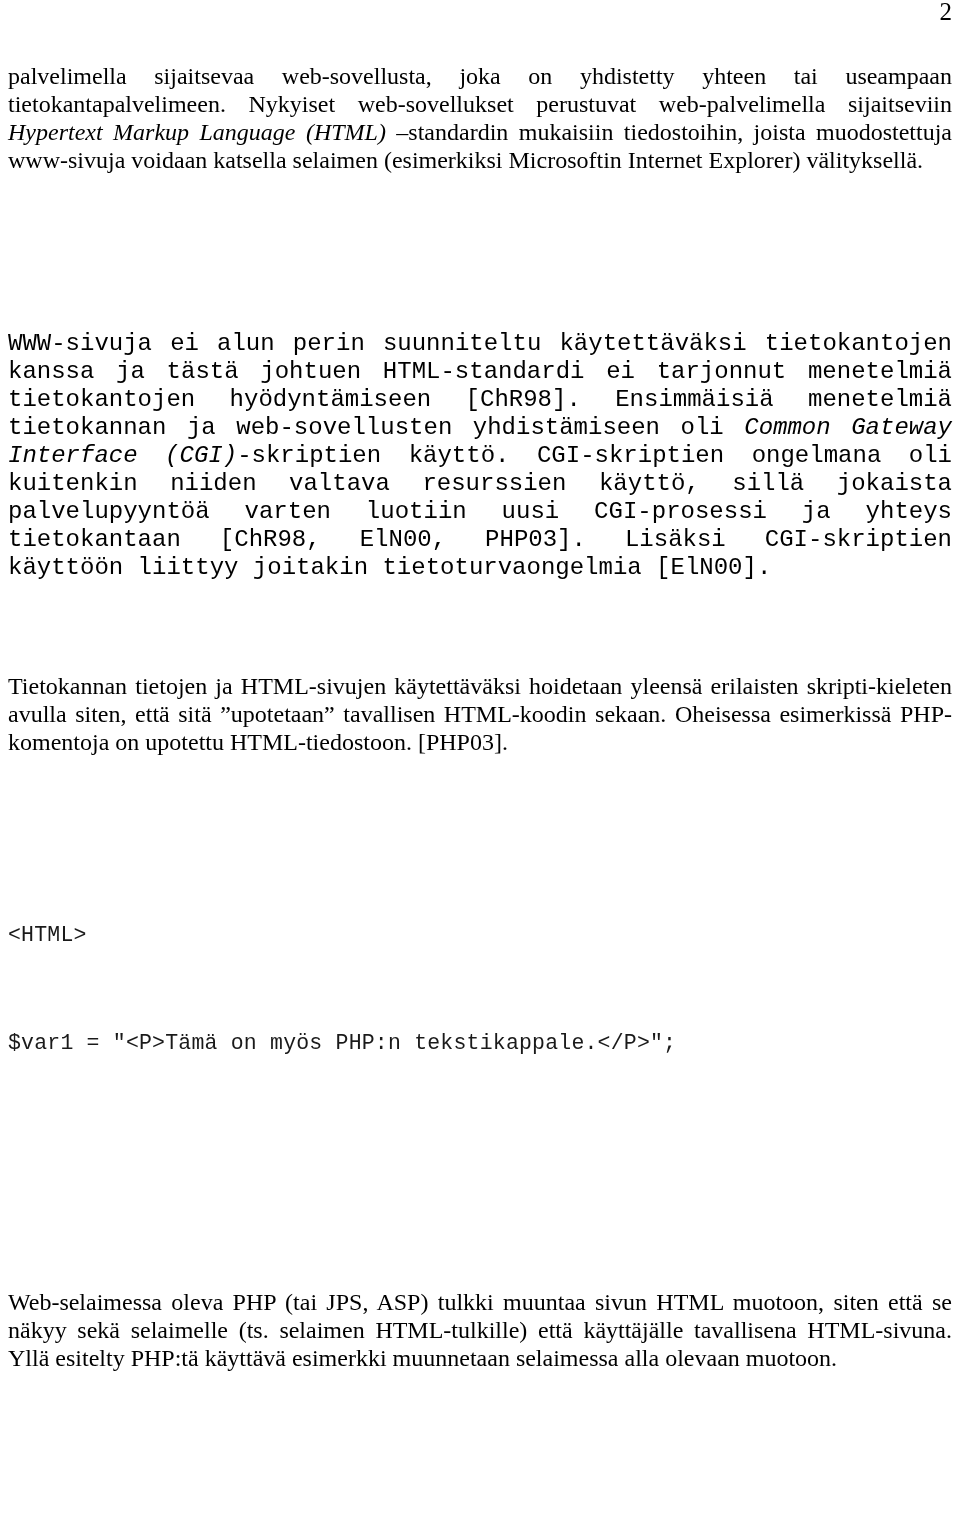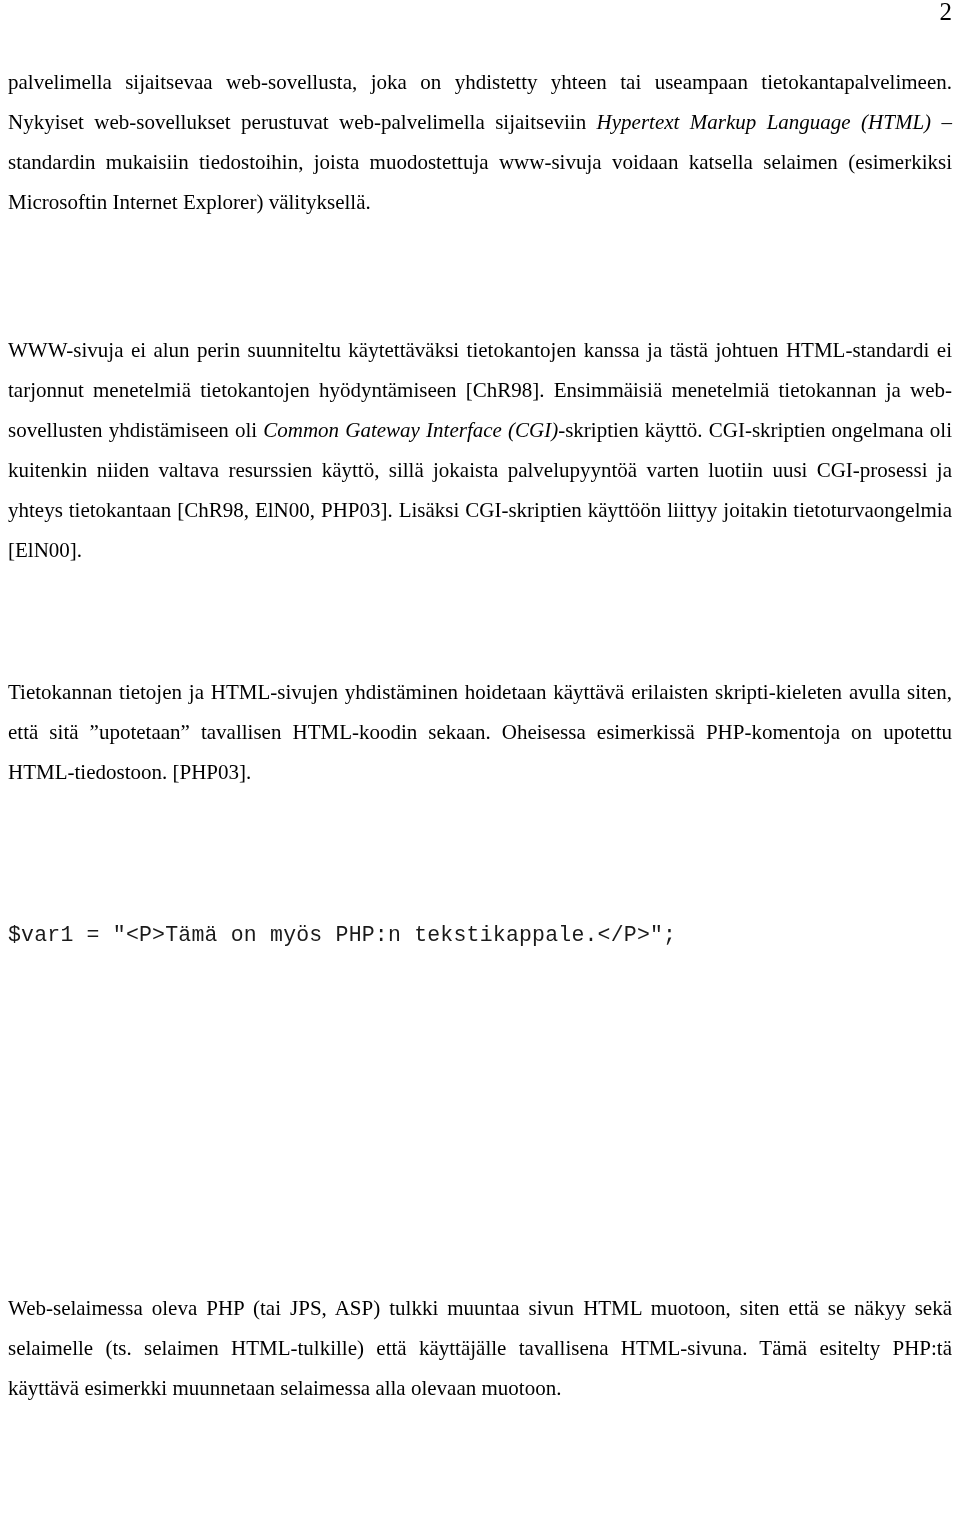--- a/index.html
+++ b/index.html
@@ -38,22 +38,22 @@
 
   
   .body-block {
     position: absolute;
     left: 8px;
     width: 944px;
   }
 
   p.para {
     margin: 0;
-    font-size: 21px;
-    line-height: 40px;
+    font-size: 24px;
+    line-height: 28px;
     text-align: justify;
     text-justify: inter-word;
     hyphens: manual;
     word-spacing: 0px;
   }
   p.para.last-not-justified {
     text-align: justify;
   }
   p.para i {
     font-style: italic;
@@ -71,21 +71,21 @@
     color: #1a1a1a;
     letter-spacing: 0.2px;
   }
   .code-line {
     white-space: pre;
     min-height: 36px;
   }
 
   
   #para-1 { top: 62px; }
-  #para-2 { top: 330px; }
+  #para-2 { top: 330px; font-family: Liberation Mono, monospace; }
   #para-3 { top: 672px; }
   #code-1 { top: 845px; }
   #para-4 { top: 1288px; }
   #code-2 { top: 1457px; }
 </style>
 </head>
 <body>
 
 <div class="page">
 
@@ -97,34 +97,35 @@
     </p>
   </div>
 
   <div class="body-block" id="para-2">
     <p class="para">
       <span>WWW-sivuja ei alun perin suunniteltu käytettäväksi tietokantojen kanssa ja tästä johtuen HTML-standardi ei tarjonnut menetelmiä tietokantojen hyödyntämiseen [ChR98]. Ensimmäisiä menetelmiä tietokannan ja web-sovellusten yhdistämiseen oli </span><i>Common Gateway Interface (CGI)</i><span>-skriptien käyttö. CGI-skriptien ongelmana oli kuitenkin niiden valtava resurssien käyttö, sillä jokaista palvelupyyntöä varten luotiin uusi CGI-prosessi ja yhteys tietokantaan [ChR98, ElN00, PHP03]. Lisäksi CGI-skriptien käyttöön liittyy joitakin tietoturvaongelmia [ElN00].</span>
     </p>
   </div>
 
   <div class="body-block" id="para-3">
-    <p class="para">Tietokannan tietojen ja HTML-sivujen yhdistäminen hoidetaan käyttävä erilaisten skripti-kieleten avulla siten, että sitä ”upotetaan” tavallisen HTML-koodin sekaan. Oheisessa esimerkissä PHP-komentoja on upotettu HTML-tiedostoon. [PHP03].</p>
+    <p class="para">Tietokannan tietojen ja HTML-sivujen käytettäväksi hoidetaan yleensä erilaisten skripti-kieleten avulla siten, että sitä ”upotetaan” tavallisen HTML-koodin sekaan. Oheisessa esimerkissä PHP-komentoja on upotettu HTML-tiedostoon. [PHP03].</p>
   </div>
 
   <div class="code-block" id="code-1">
+    <div class="code-line">&lt;HTML&gt;</div>
     <div class="code-line">$var1 = "&lt;P&gt;Tämä on myös PHP:n tekstikappale.&lt;/P&gt;";</div>
     
     
     
     
     
   </div>
 
   <div class="body-block" id="para-4">
-    <p class="para last-not-justified">Web-selaimessa oleva PHP (tai JPS, ASP) tulkki muuntaa sivun HTML muotoon, siten että se näkyy sekä selaimelle (ts. selaimen HTML-tulkille) että käyttäjälle tavallisena HTML-sivuna. Tämä esitelty PHP:tä käyttävä esimerkki muunnetaan selaimessa alla olevaan muotoon.</p>
+    <p class="para last-not-justified">Web-selaimessa oleva PHP (tai JPS, ASP) tulkki muuntaa sivun HTML muotoon, siten että se näkyy sekä selaimelle (ts. selaimen HTML-tulkille) että käyttäjälle tavallisena HTML-sivuna. Yllä esitelty PHP:tä käyttävä esimerkki muunnetaan selaimessa alla olevaan muotoon.</p>
   </div>
 
   <div class="code-block" id="code-2">
     
     
   </div>
 
 </div>
 
 </body></html>

